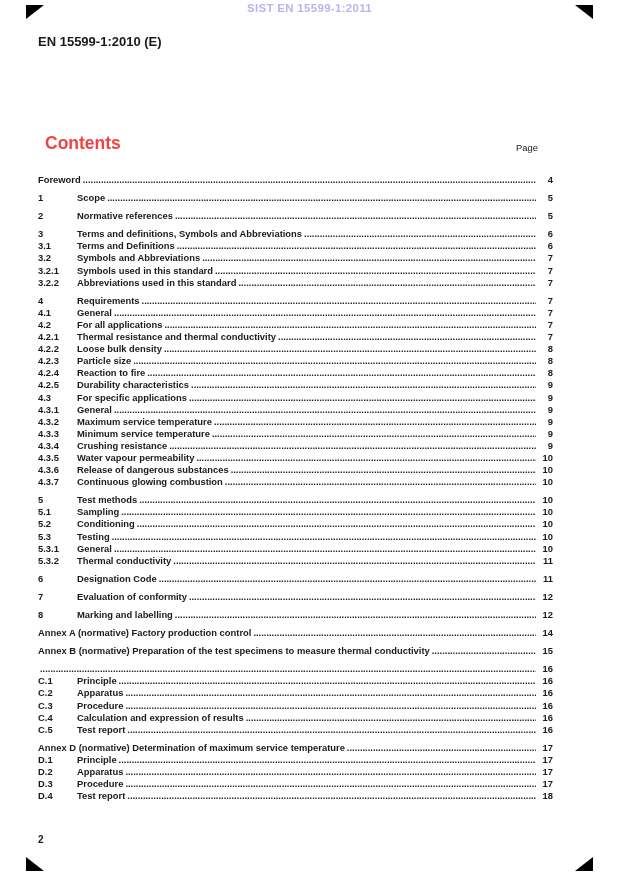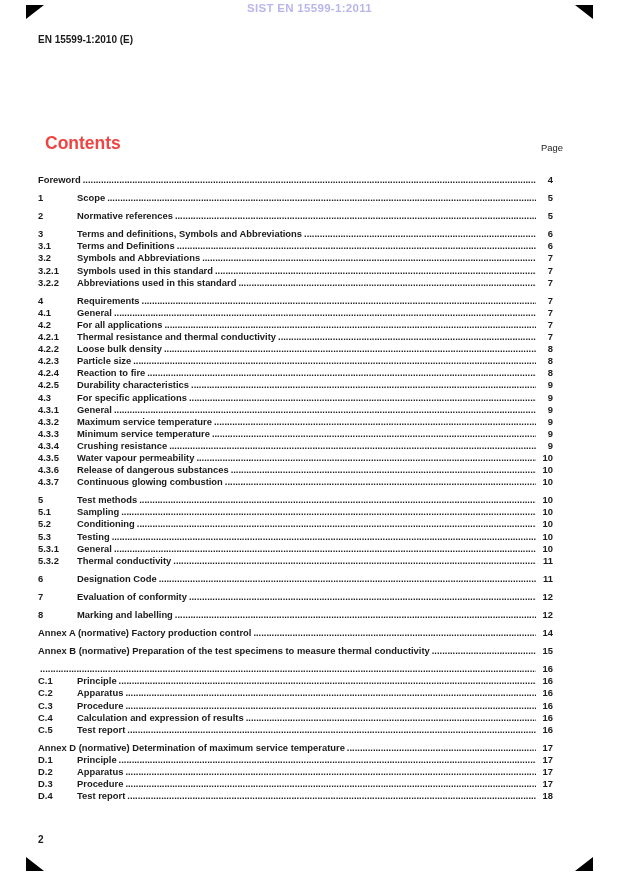--- a/index.html
+++ b/index.html
@@ -19,35 +19,35 @@
     position: absolute;
     top: 2px; left: 0; width: 619px;
     text-align: center;
     font-size: 11.5px;
     font-weight: bold;
     letter-spacing: 0.3px;
   }
   .doc-ref {
     position: absolute;
     top: 34px; left: 38px;
-    font-size: 10px;
+    font-size: 13px;
     font-weight: bold;
     color: #1a1a1a;
   }
   .contents-title {
     position: absolute;
     top: 133px; left: 38px;
     font-size: 17.5px;
     font-weight: bold;
     color: #ef4444;
     margin-left: 7px;
   }
   .page-label {
     position: absolute;
-    top: 142px; right: 56px;
+    top: 142px; right: 81px;
     font-size: 9.4px;
     color: #222222;
   }
   .toc {
     position: absolute;
     top: 168px; left: 38px;
     width: 515px;
     display: block;
   }
   .toc-row {

